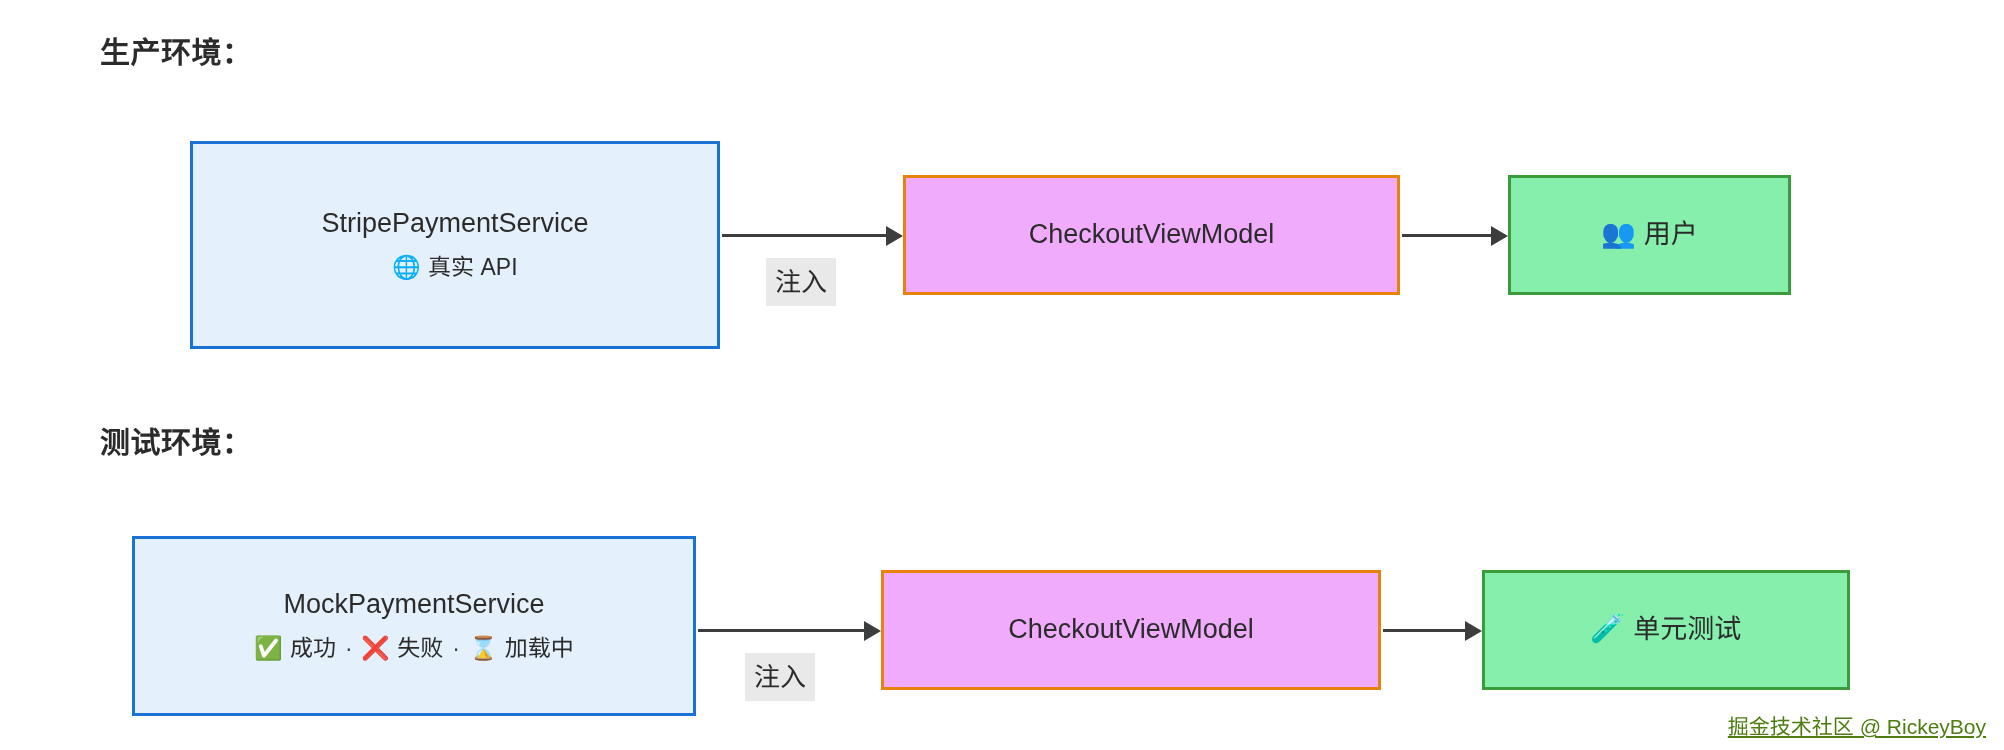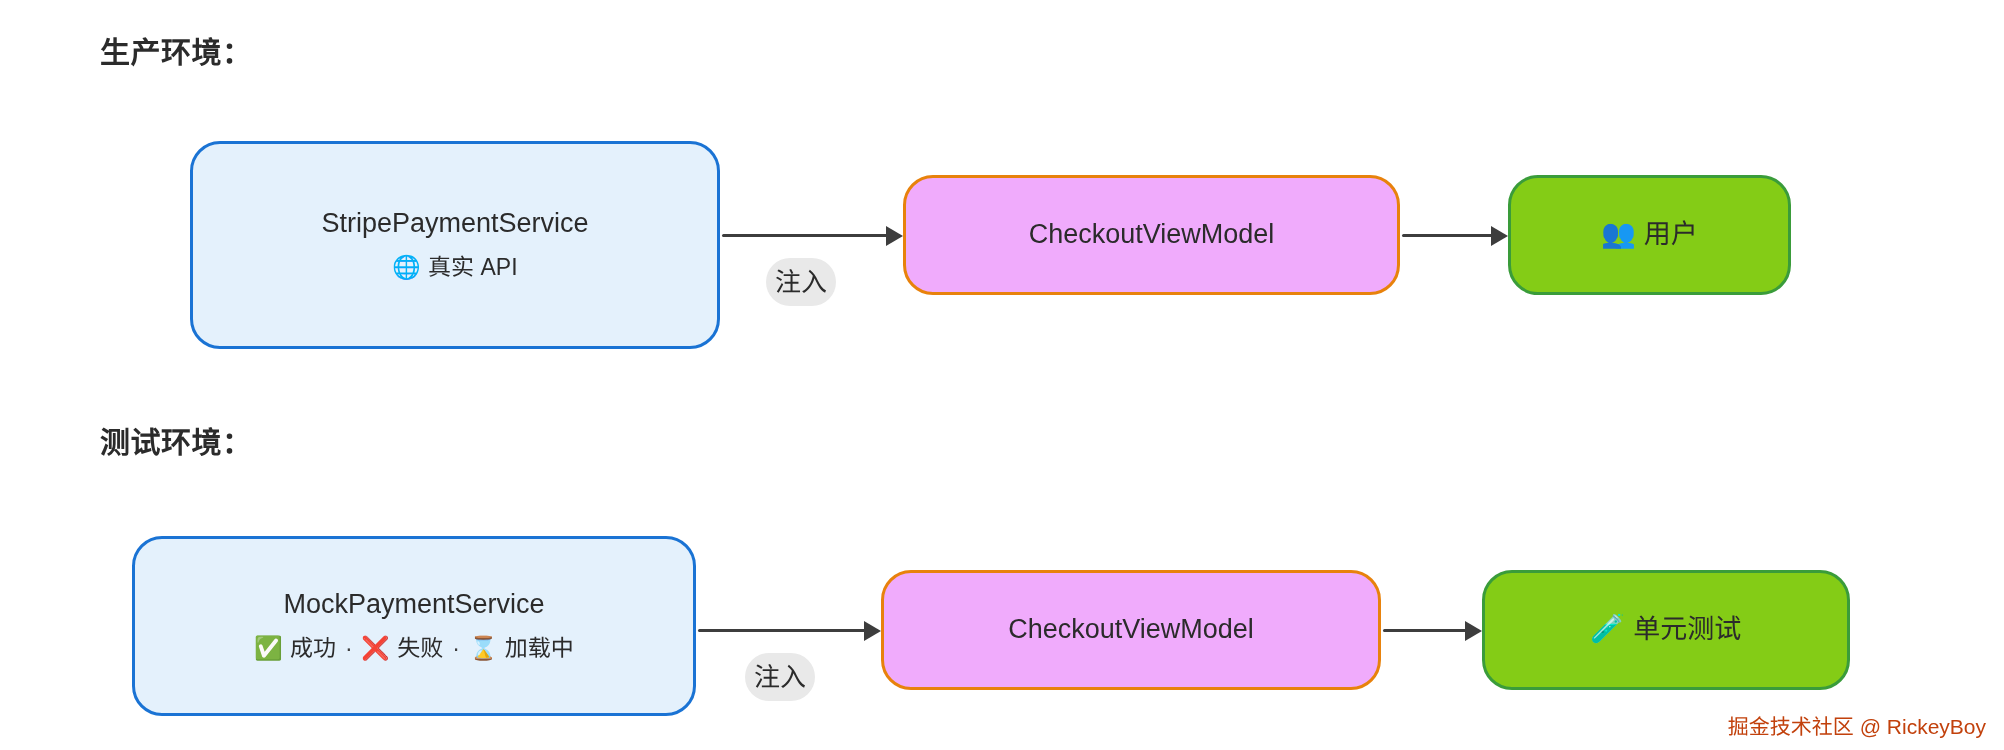--- a/index.html
+++ b/index.html
@@ -1,16 +1,16 @@
 <!DOCTYPE html>
 <html lang="zh-CN"><head>
 <meta charset="utf-8">
 <title>Dependency Injection Diagram</title>
 <style>
-  * { box-sizing: border-box; margin: 0; padding: 0; border-radius: 30px; }
+  * { box-sizing: border-box; margin: 0; padding: 0; }
 
   html, body {
     width: 2004px;
     height: 750px;
     background: #ffffff;
     font-family: "Liberation Sans", "DejaVu Sans", sans-serif;
     overflow: hidden;
   }
 
   #canvas {
@@ -66,21 +66,21 @@
     line-height: 1;
   }
   .emoji-lg {
     font-family: "DejaVu Sans", sans-serif;
     font-size: 28px;
     line-height: 1;
   }
 
   .node.blue   { border: 3px solid #1a73d4; background: #e4f1fc; }
   .node.orange { border: 3px solid #e8820c; background: #f0abfc; }
-  .node.green  { border: 3px solid #3a9c3a; background: #84cc16; }
+  .node.green  { border: 3px solid #3a9c3a; background: #86efac; }
 
   
   #node-stripe   { left: 190px; top: 141px; width: 530px; height: 208px; }
   #node-vm-prod  { left: 903px; top: 175px; width: 497px; height: 120px; }
   #node-user     { left: 1508px; top: 175px; width: 283px; height: 120px; }
 
   
   #node-mock     { left: 132px; top: 536px; width: 564px; height: 180px; }
   #node-vm-test  { left: 881px; top: 570px; width: 500px; height: 120px; }
   #node-unittest { left: 1482px; top: 570px; width: 368px; height: 120px; }
@@ -121,22 +121,23 @@
   }
   #label-prod { left: 766px; top: 210px; }
   #label-test { left: 745px; top: 605px; }
 
   
   #watermark {
     position: absolute;
     right: 18px;
     bottom: 10px;
     font-size: 21px;
-    color: #c2410c;
-    white-space: nowrap;
+    color: #4d7c0f;
+    white-space: nowrap;
+    text-decoration: underline;
   }
 </style>
 </head>
 <body>
 
 <div id="canvas">
 
   <div id="title-prod" class="section-title">生产环境：</div>
 
   <div id="node-stripe" class="node blue">

